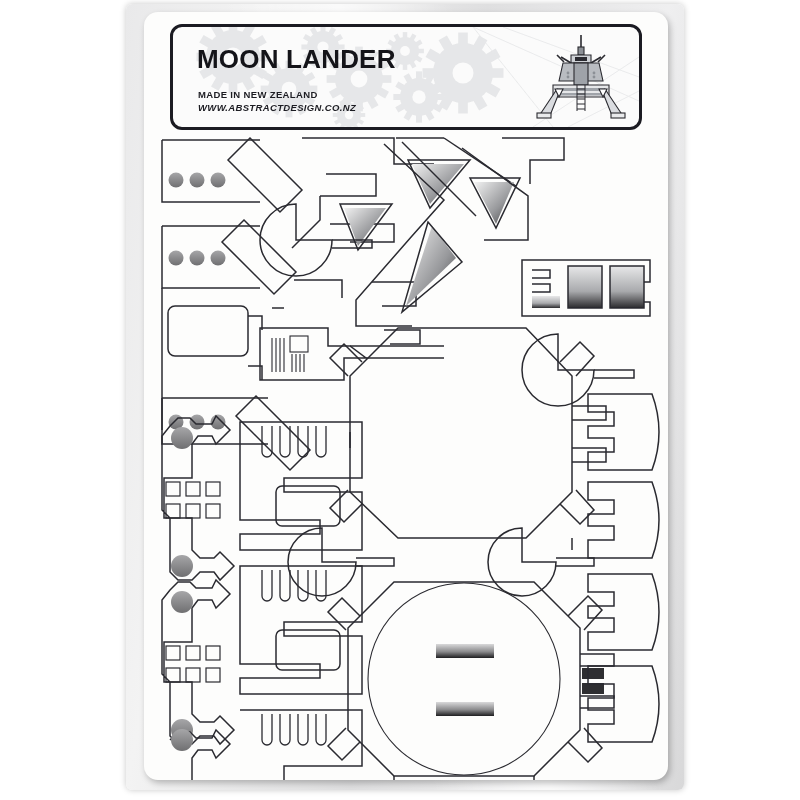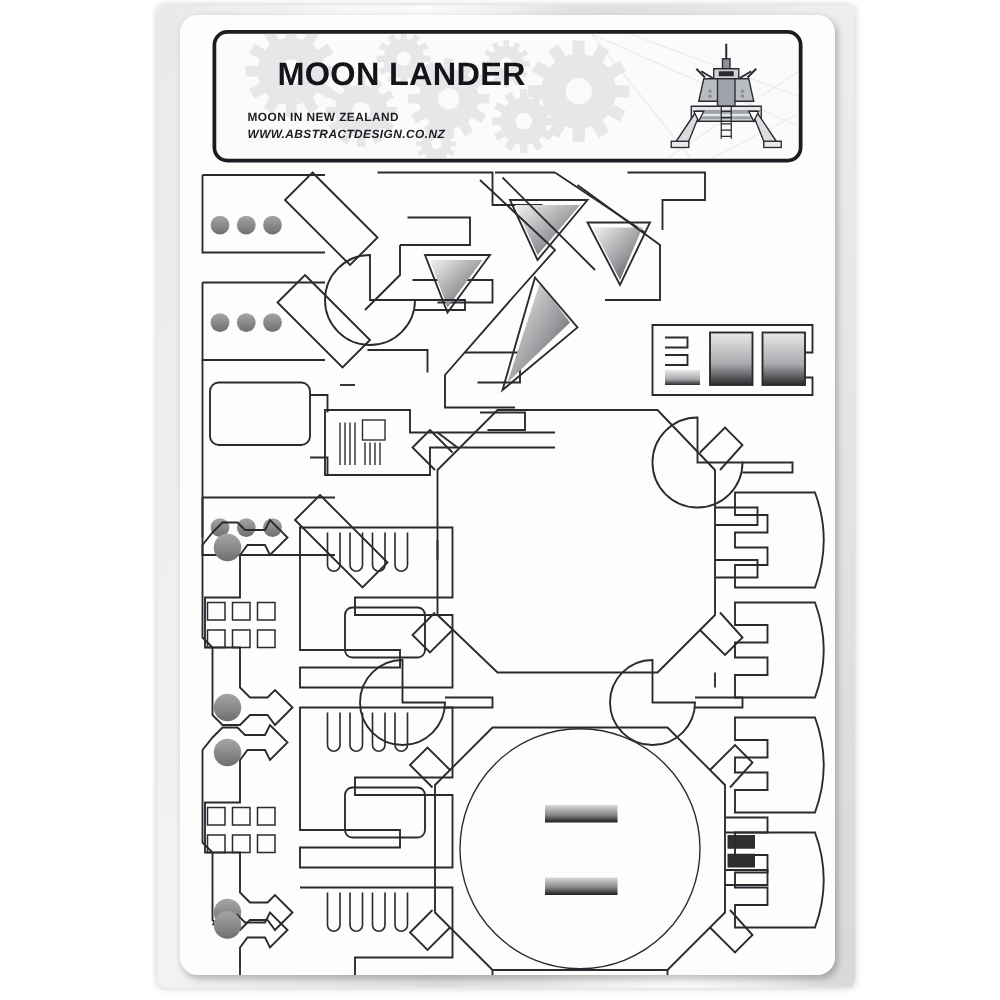--- a/index.html
+++ b/index.html
@@ -33,21 +33,21 @@
 
   
   .label{
     position:absolute;left:26px;top:12px;width:466px;height:100px;
     border:3px solid #1b1b22;border-radius:12px;background:#fbfbfb;overflow:hidden;
   }
   .gears{position:absolute;inset:0;opacity:.55;}
   .title{
     position:absolute;left:24px;top:17px;
     font-size:26px;font-weight:bold;letter-spacing:.2px;color:#141419;
-    font-family:"Liberation Sans", sans-serif;white-space:nowrap;margin-left:25px;
+    font-family:"Liberation Sans", sans-serif;white-space:nowrap;
   }
   .sub1,.sub2{
     position:absolute;left:25px;font-size:9.5px;font-weight:bold;
     letter-spacing:.35px;color:#1c1c22;white-space:nowrap;
   }
   .sub1{top:62px;}
   .sub2{top:75px;font-style:italic;}
   .logo-box{position:absolute;right:10px;top:6px;width:96px;height:86px;}
 
   
@@ -100,21 +100,21 @@
         <g stroke="#d5d7da" stroke-width="1" fill="none" opacity=".8">
           <path d="M300 0 L466 74"></path>
             <path d="M330 0 L466 50"></path>
           <path d="M360 100 L466 30"></path>
             <path d="M395 100 L466 64"></path>
           <path d="M300 0 L380 100"></path>
         </g>
       </svg>
 
       <div class="title">MOON LANDER</div>
-      <div class="sub1">MOON IN NEW ZEALAND</div>
+      <div class="sub1">MADE IN NEW ZEALAND</div>
       <div class="sub2">WWW.ABSTRACTDESIGN.CO.NZ</div>
 
       <div class="logo-box">
         <svg viewBox="0 0 96 86" width="96" height="86">
           <g stroke="#2a2a30" stroke-width="1.1" fill="#b9bcc1">
 
             <line x1="48" y1="2" x2="48" y2="16" stroke-width="1.6"></line>
             <rect x="45" y="14" width="6" height="8" fill="#8c9096"></rect>
 
             <path d="M38 22 L58 22 L58 30 L38 30 Z" fill="#cfd2d6"></path>

